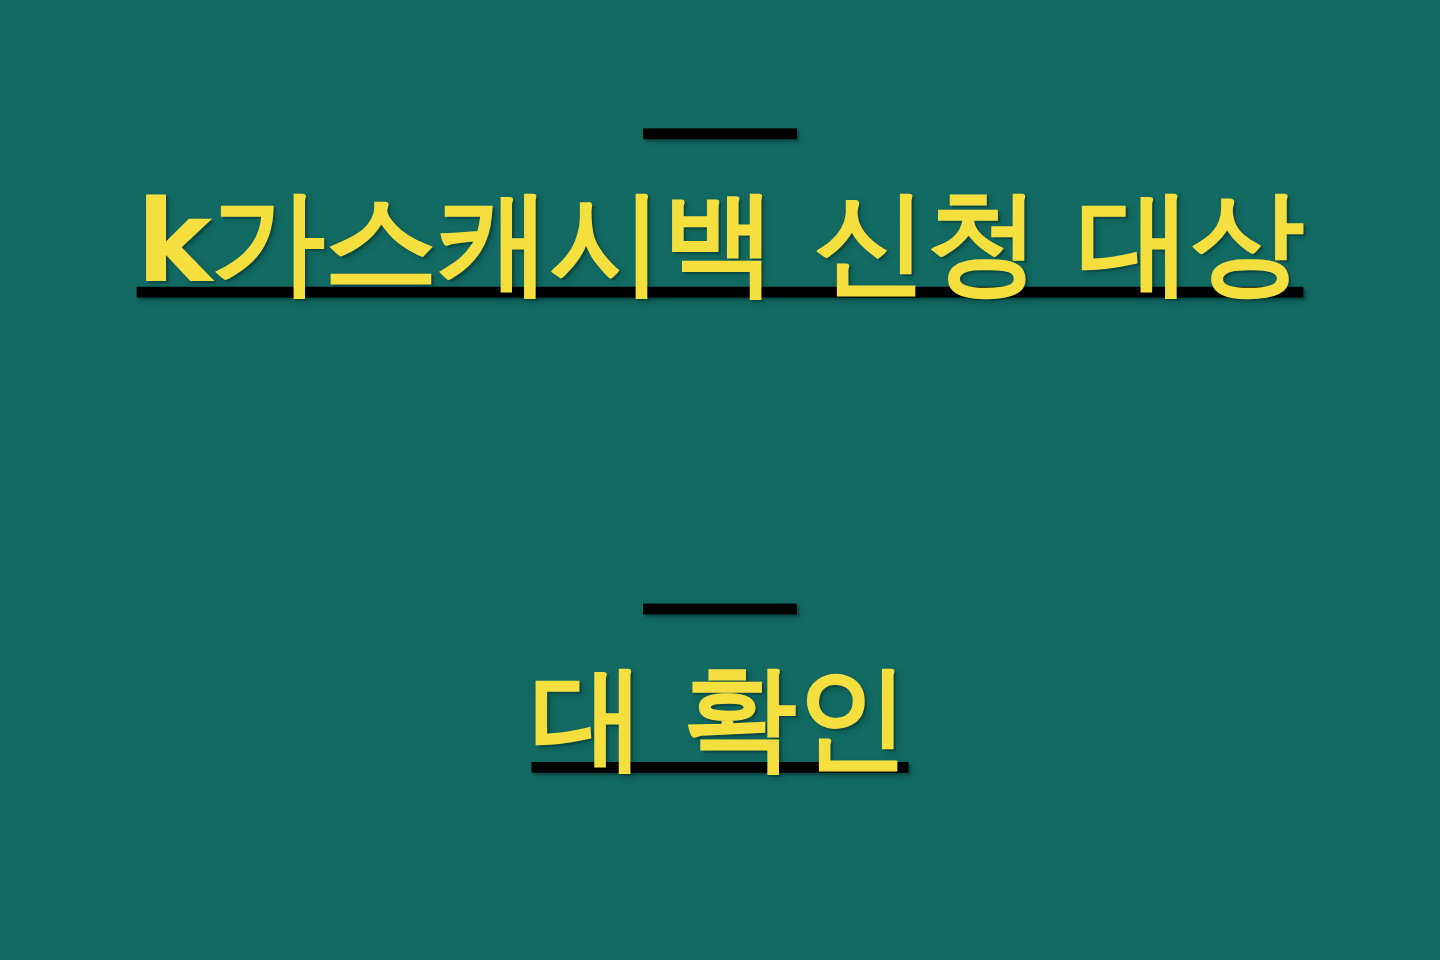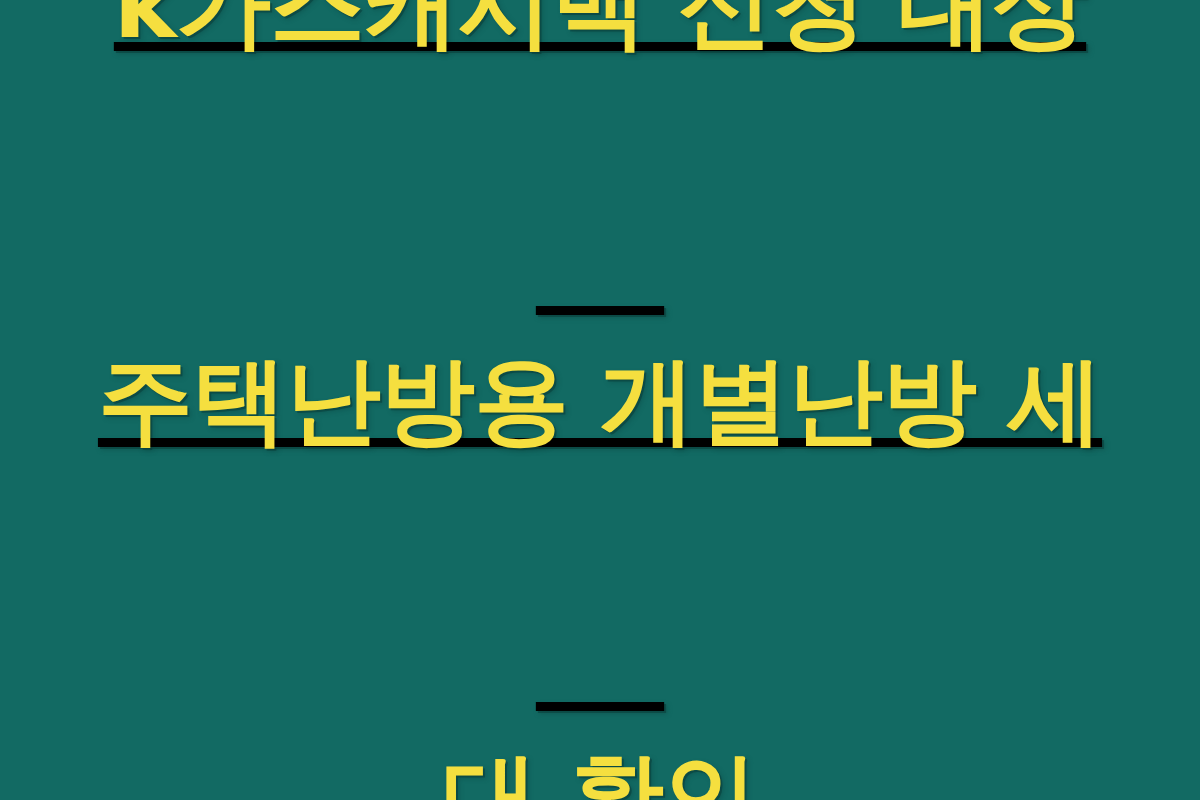--- a/index.html
+++ b/index.html
@@ -54,16 +54,15 @@
   .headline-line.line-1 { font-size: 95px; }
   .headline-line.line-2 { font-size: 95px; }
   .headline-line.line-3 { font-size: 95px; }
 </style>
 </head>
 <body>
 
 <div id="banner" style="background-color: rgb(18, 106, 99);">
   <h1 id="headline" style="color: rgb(245, 223, 63); text-shadow: rgba(10, 60, 56, 0.55) 2px 2px 0px, rgba(10, 60, 56, 0.35) 3px 3px 5px;">
     <span class="headline-line line-1">k가스캐시백 신청 대상</span>
-    <span class="headline-line line-2">주택난방용 개별난방 세</span>
     <span class="headline-line line-3">대 확인</span>
   </h1>
 </div>
 
 </body></html>

